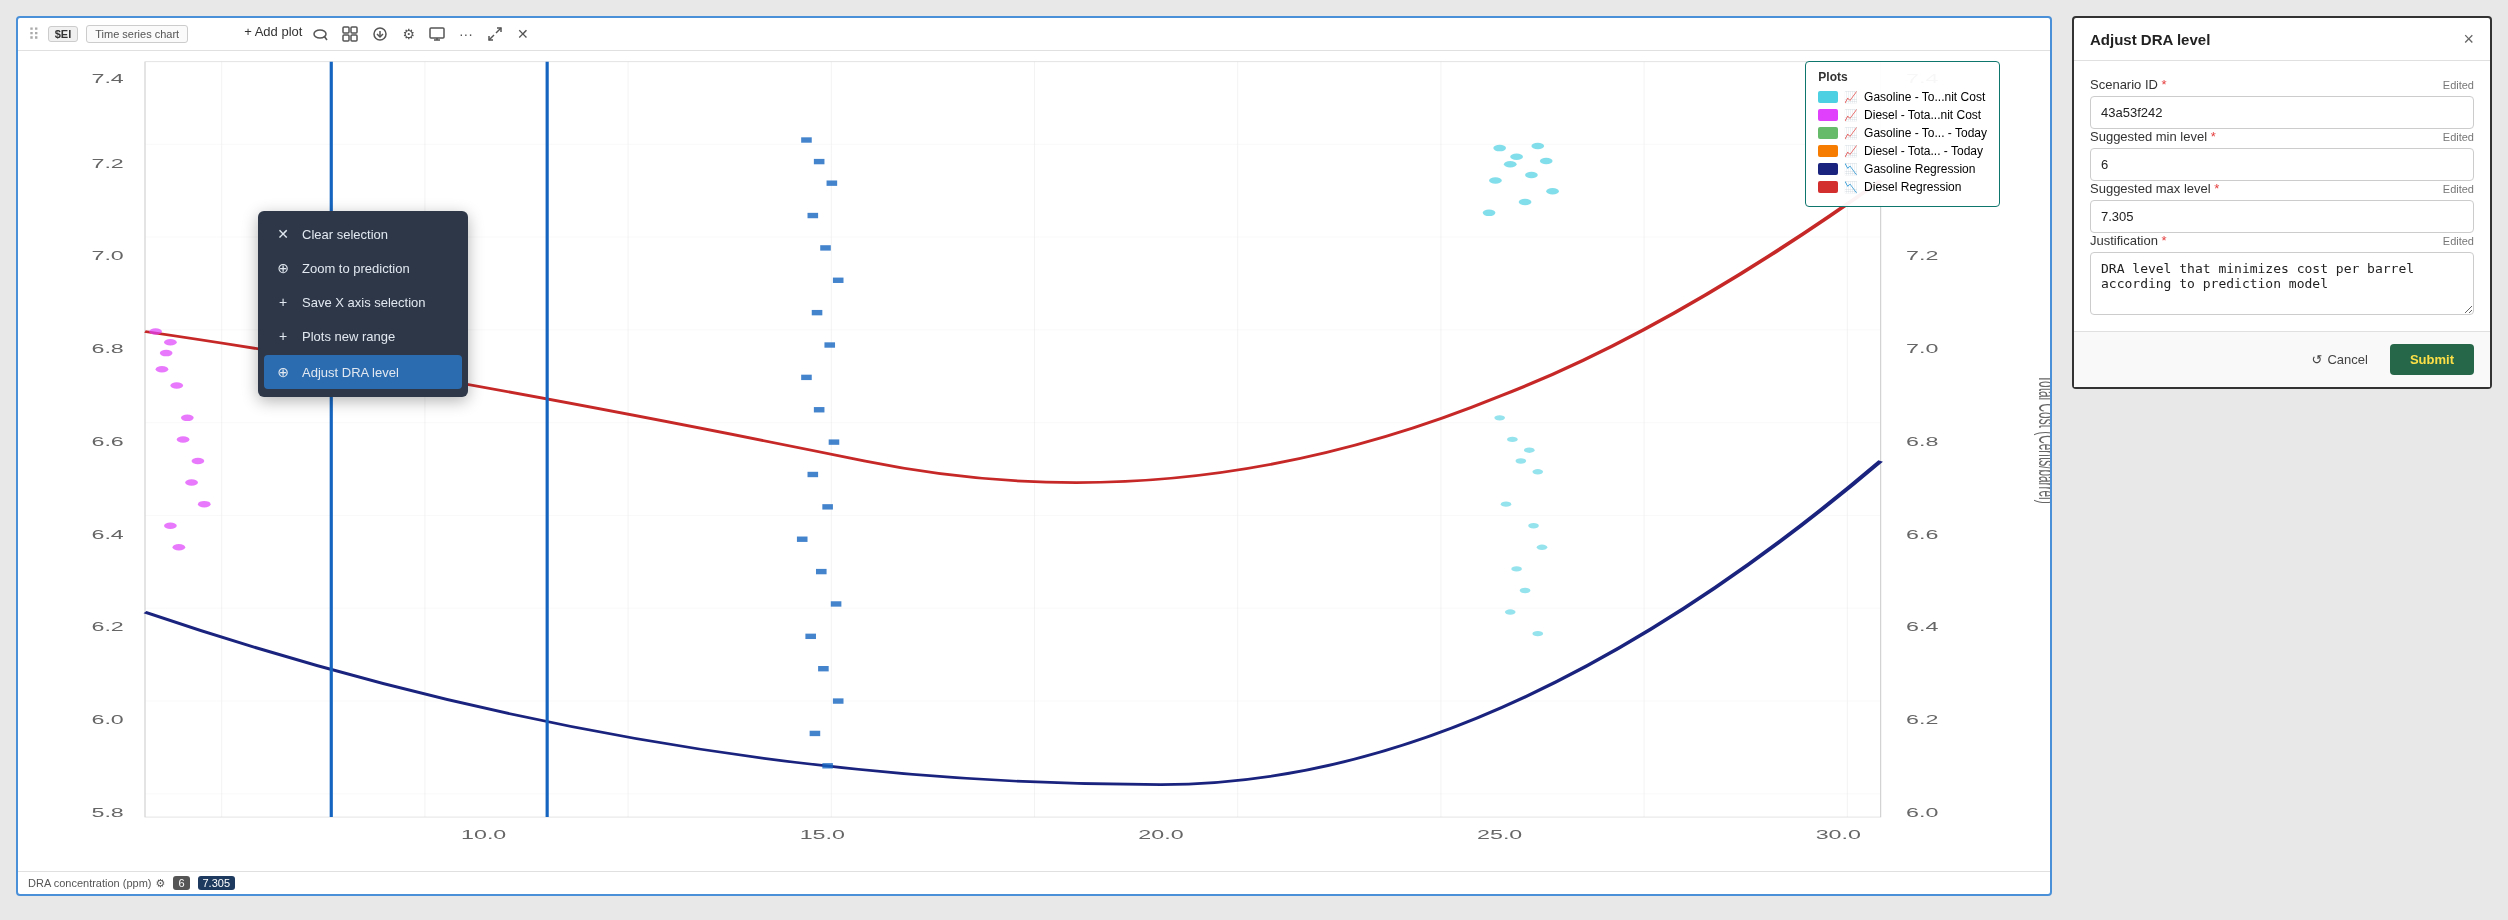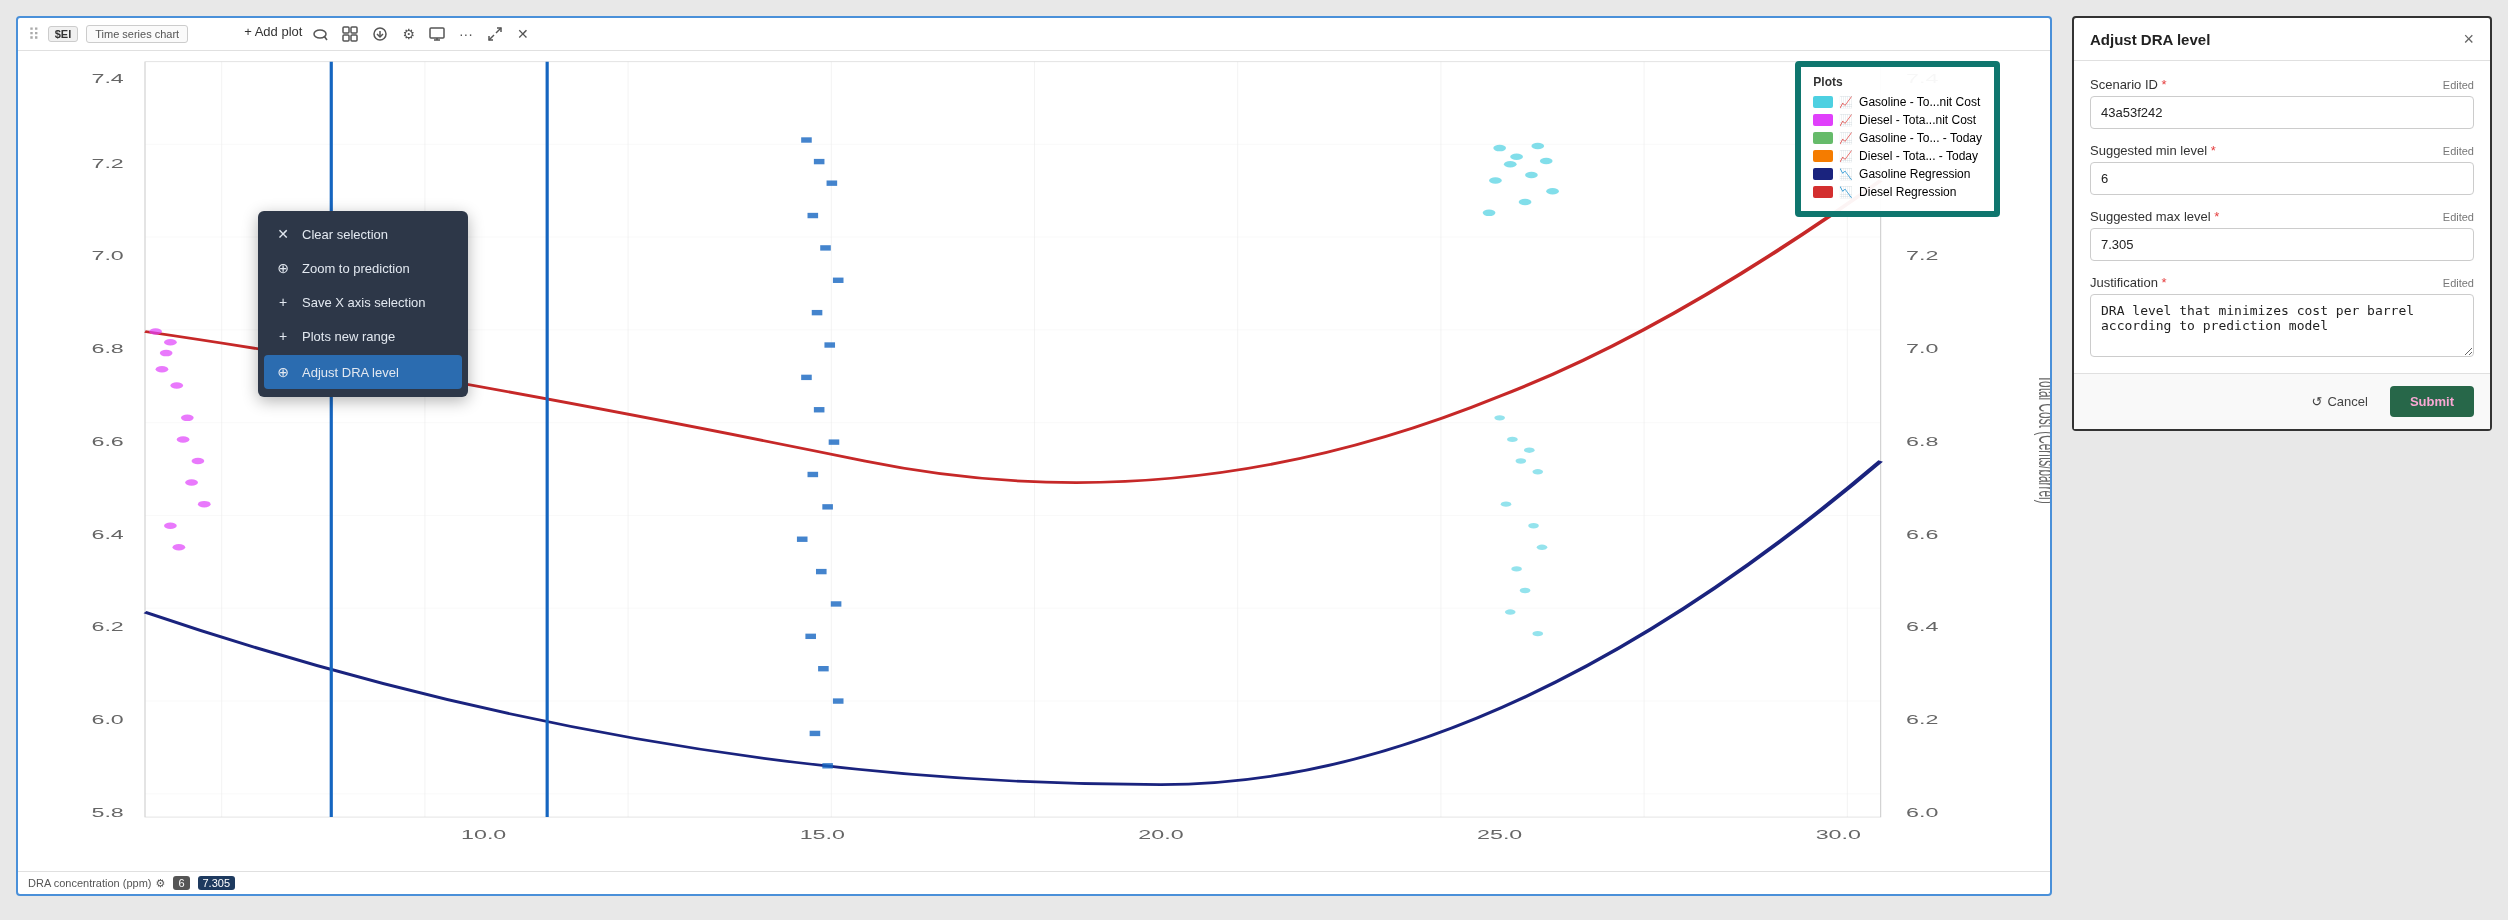--- a/index.html
+++ b/index.html
@@ -177,21 +177,21 @@
       border-radius: 3px;
       font-size: 11px;
     }
 
     
     .legend-box {
       position: absolute;
       right: 50px;
       top: 10px;
       background: rgba(255,255,255,0.95);
-      border: 6px solid #0f766e;
+      border: 1px solid #0f766e;
       border-radius: 4px;
       padding: 8px 12px;
       font-size: 12px;
     }
 
     .legend-title {
       font-weight: 600;
       color: #333;
       margin-bottom: 6px;
     }
@@ -242,21 +242,20 @@
       font-size: 18px;
       color: #666;
       line-height: 1;
     }
 
     .dra-body {
       padding: 16px;
       flex: 1;
       display: flex;
       flex-direction: column;
-      gap: 14px;
     }
 
     .field-group {
       display: flex;
       flex-direction: column;
       gap: 4px;
     }
 
     .field-header {
       display: flex;
@@ -319,21 +318,21 @@
       border: none;
       cursor: pointer;
       font-size: 13px;
       color: #444;
       padding: 6px 12px;
       border-radius: 4px;
     }
 
     .submit-btn {
       background: #276749;
-      color: #f9a8d4;
+      color: #fde047;
       border: none;
       border-radius: 4px;
       padding: 8px 20px;
       font-size: 13px;
       font-weight: 600;
       cursor: pointer;
     }
 
     
     .chart-area {

